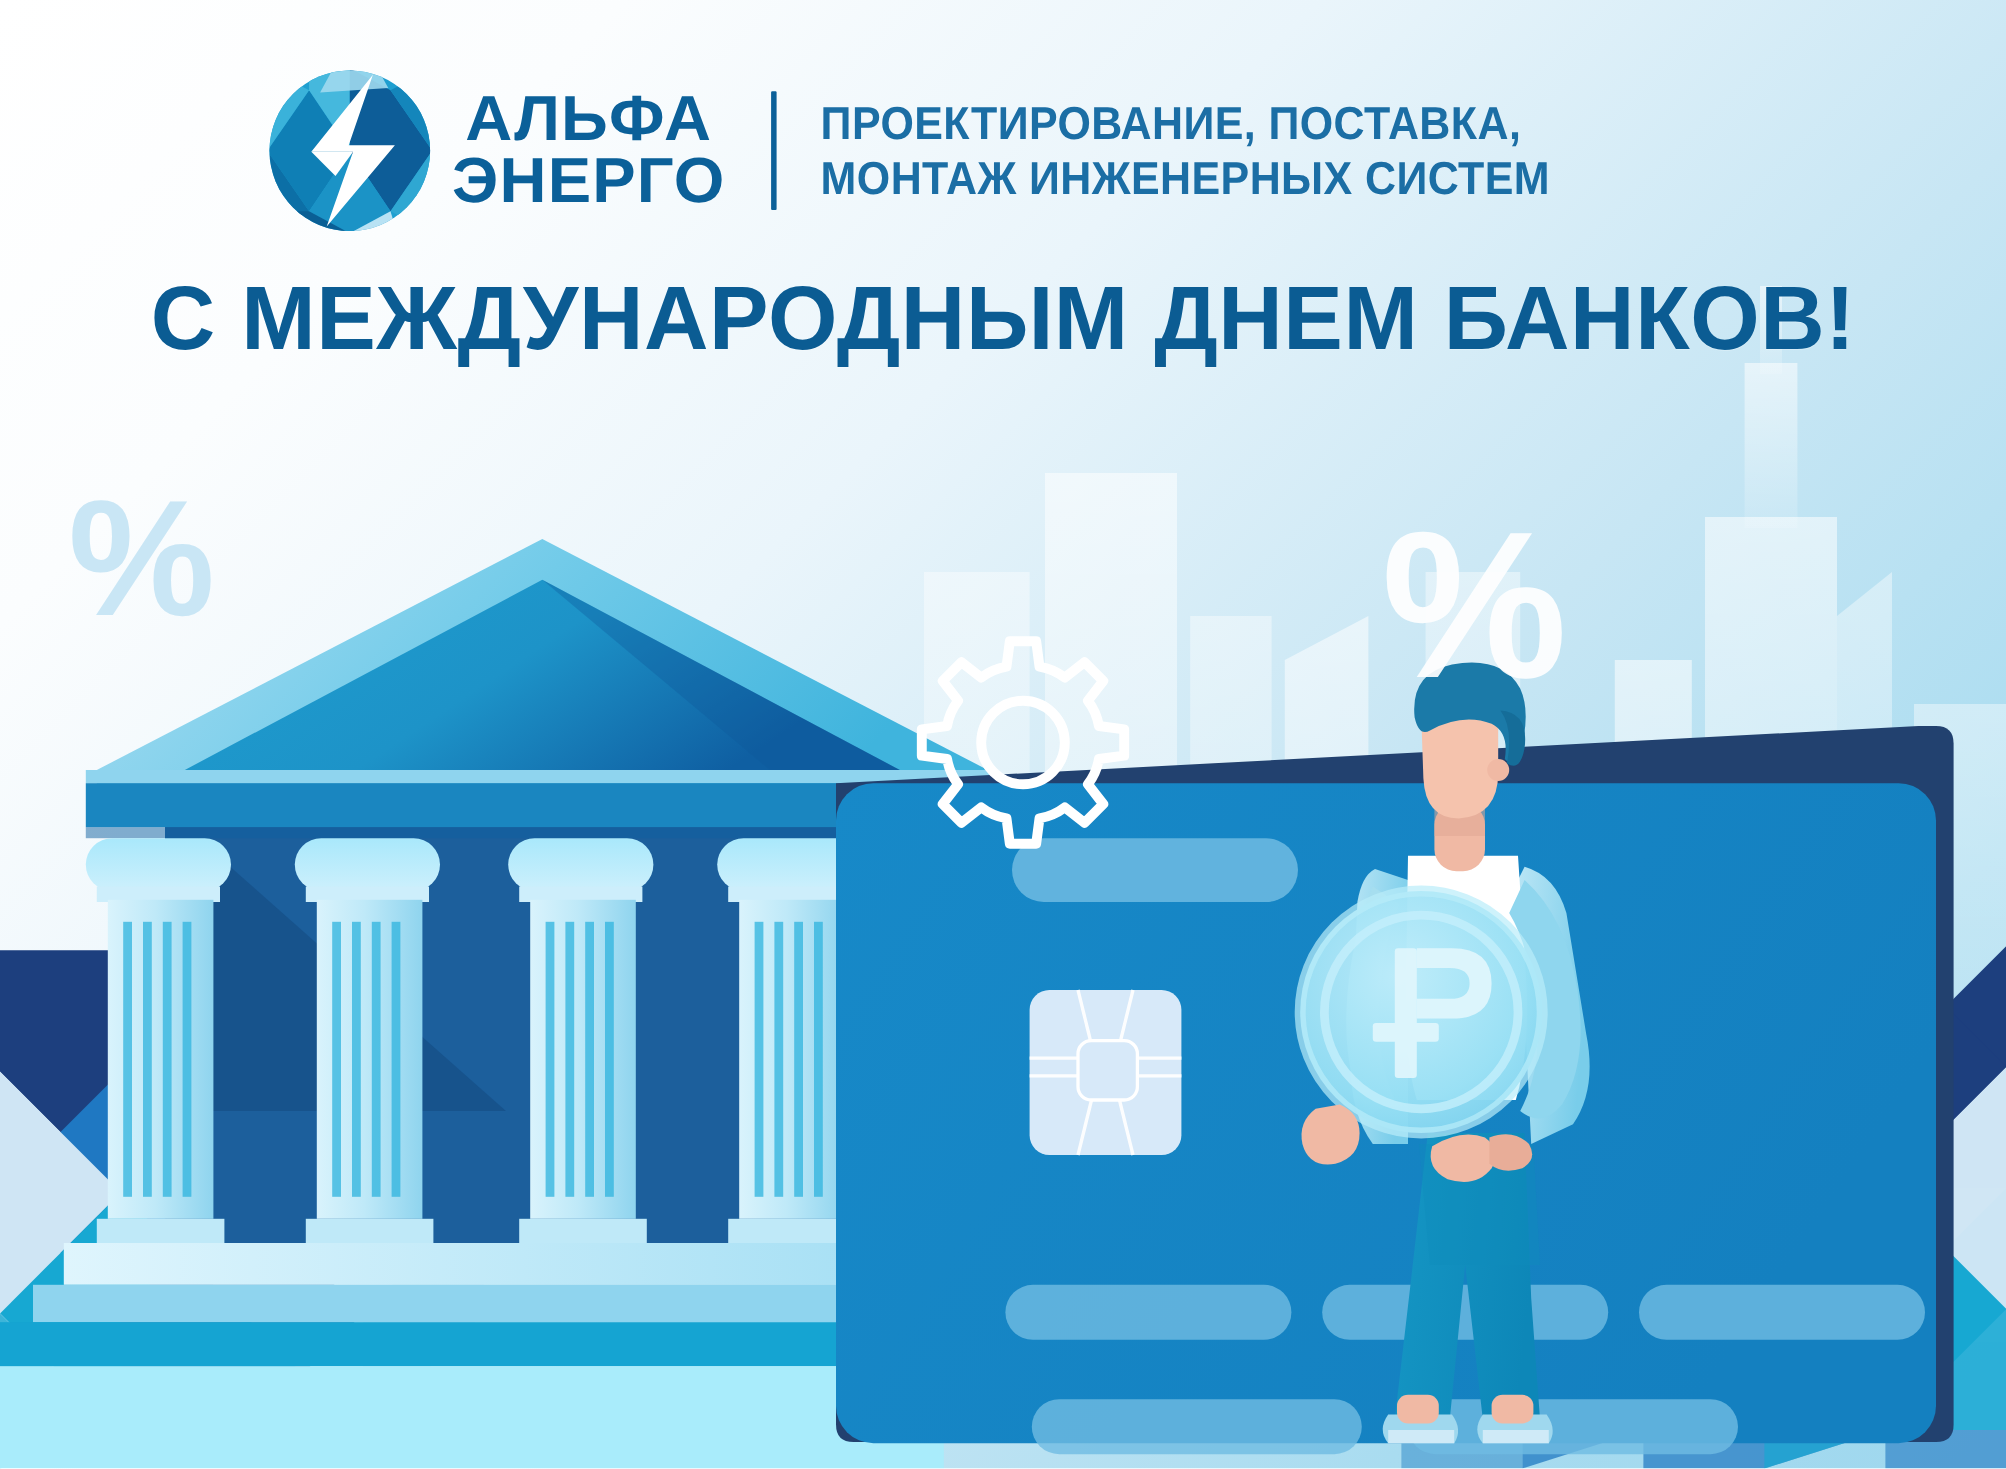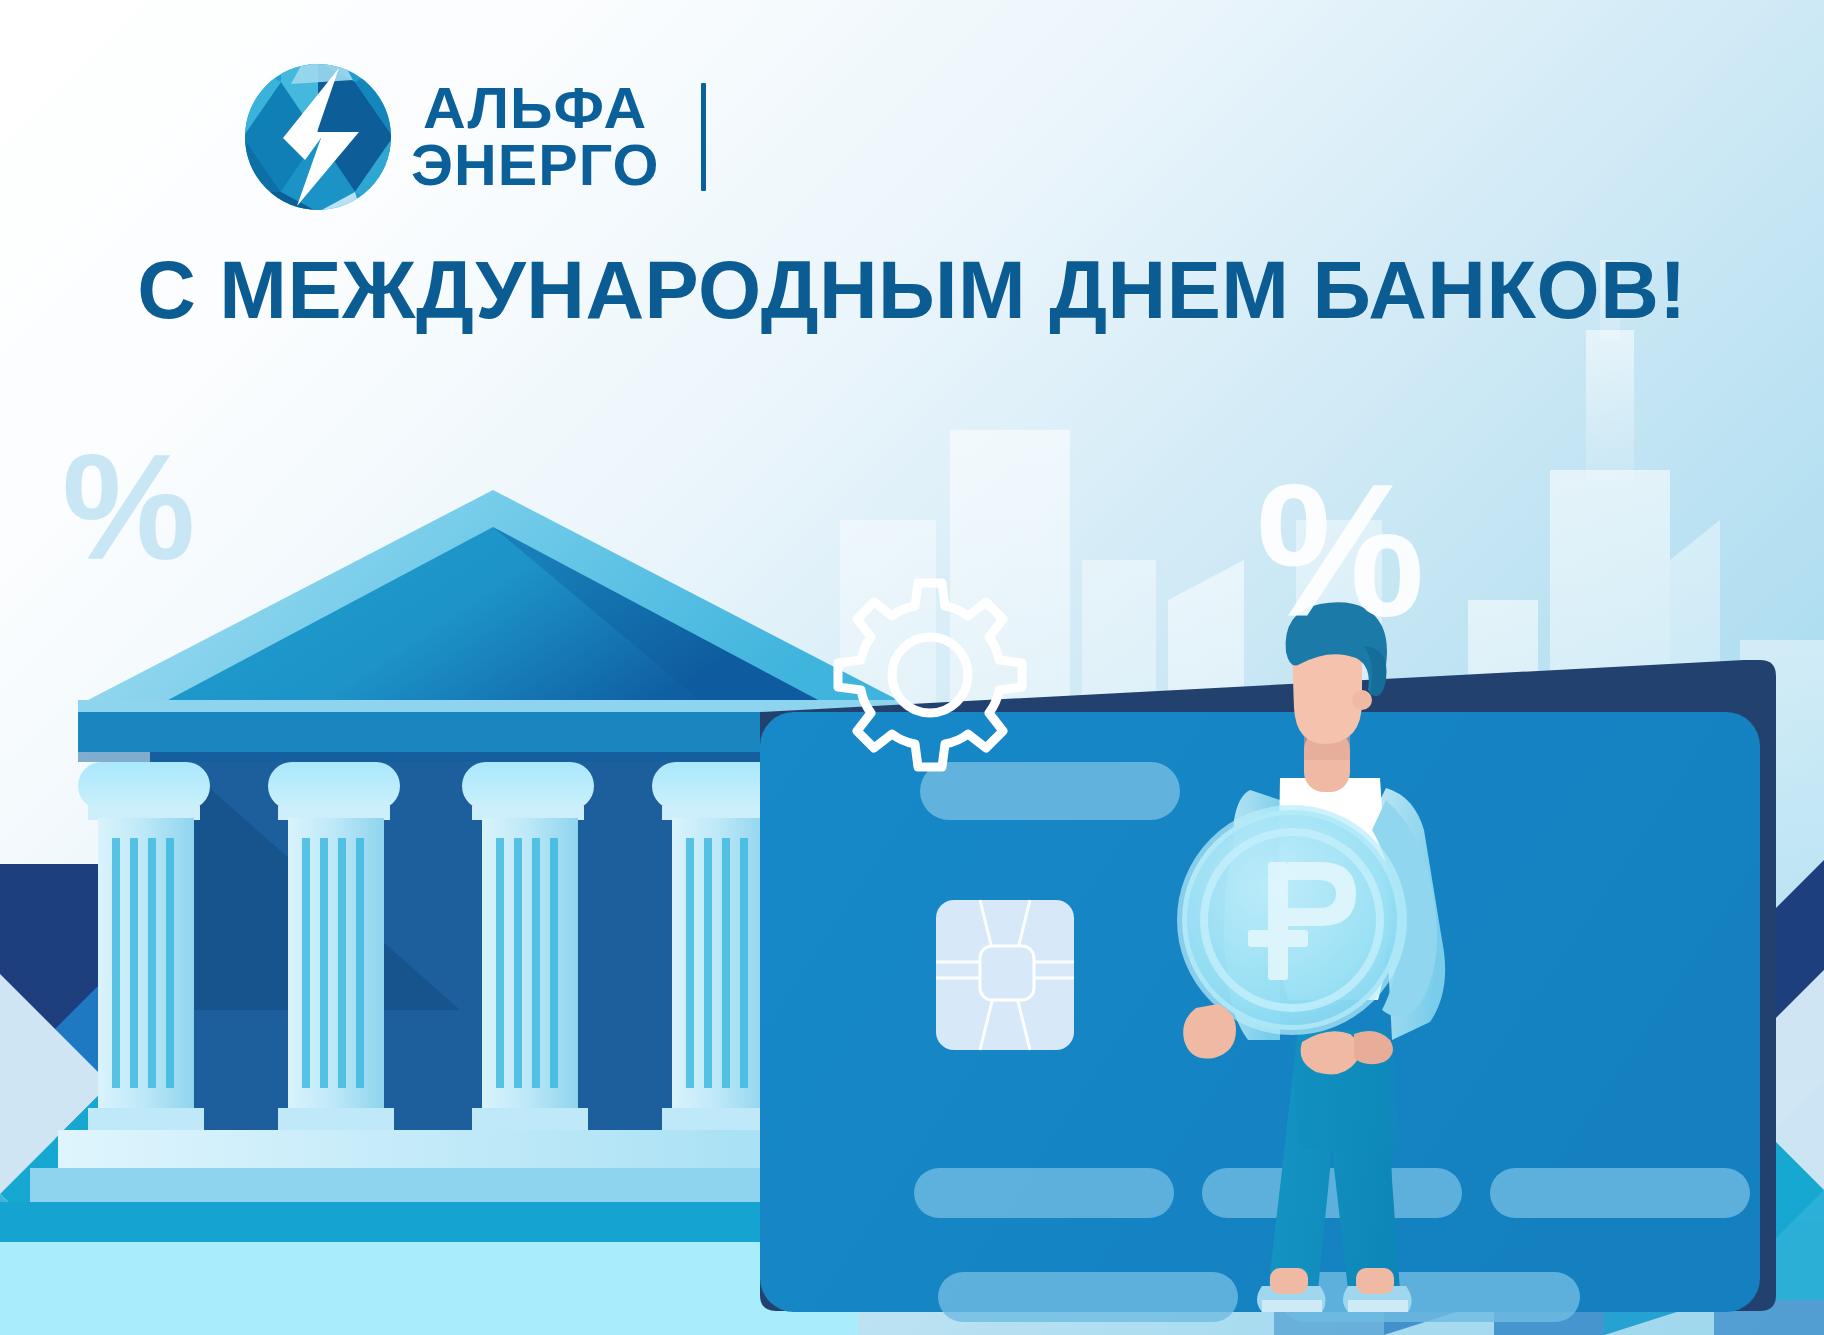--- a/index.html
+++ b/index.html
@@ -380,20 +380,24 @@
         </svg>
       </div>
 
       <div id="logo-words">
         <div class="logo-word">АЛЬФА</div>
         <div class="logo-word">ЭНЕРГО</div>
       </div>
 
       <div id="logo-sep"></div>
 
+      <div id="tagline">
+        <div class="tagline-line">ПРОЕКТИРОВАНИЕ, ПОСТАВКА,</div>
+        <div class="tagline-line">МОНТАЖ ИНЖЕНЕРНЫХ СИСТЕМ</div>
+      </div>
 
     </div>
   </div>
 
   <div id="headline">С МЕЖДУНАРОДНЫМ ДНЕМ БАНКОВ!</div>
 
   <div class="pct" id="pct-left">%</div>
   <div class="pct" id="pct-right">%</div>
 
 </div>

